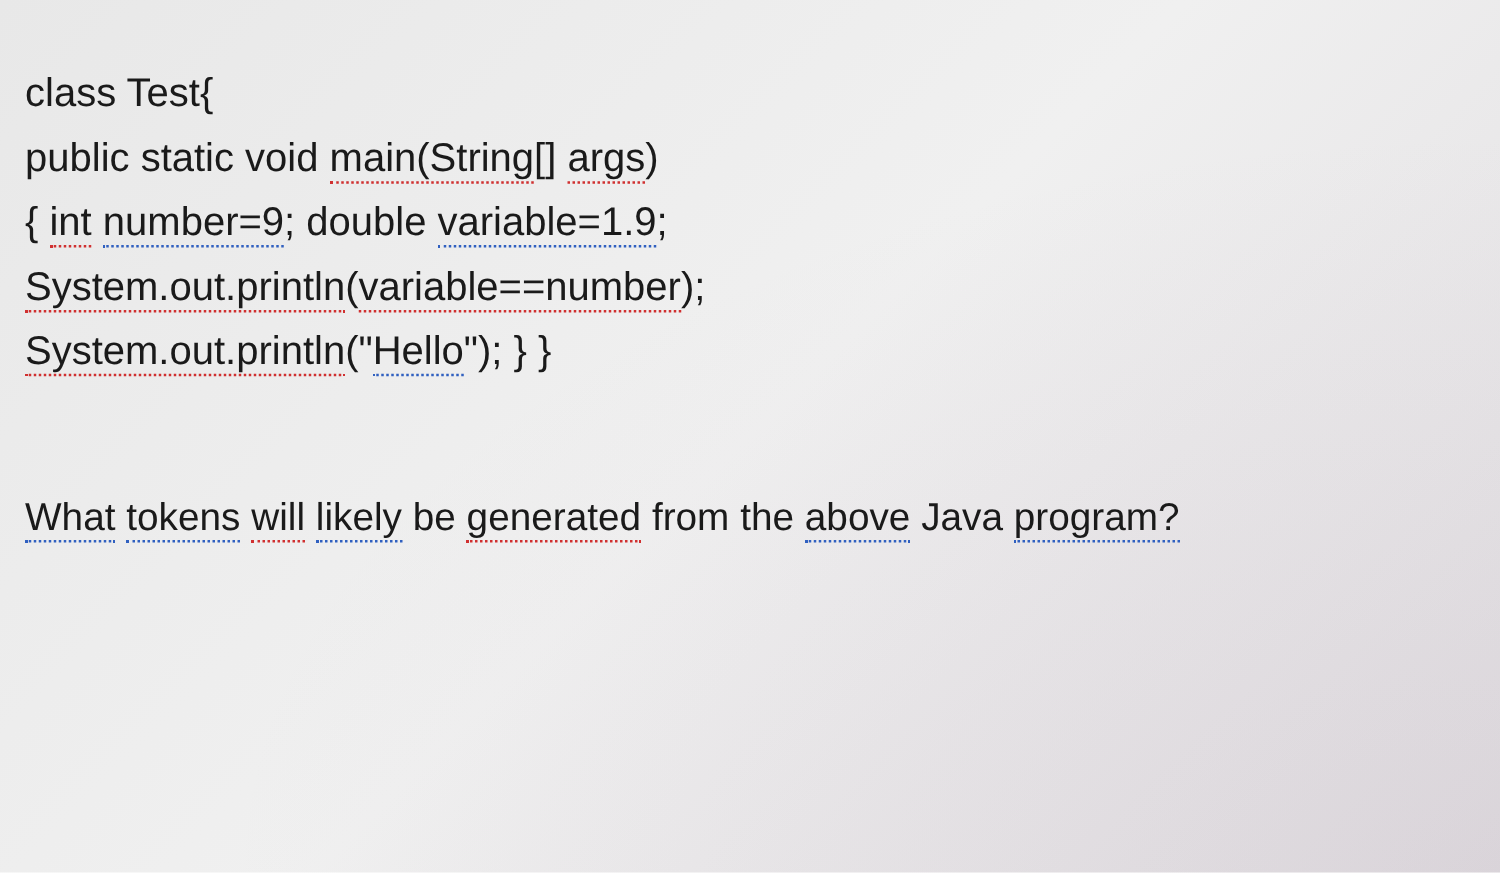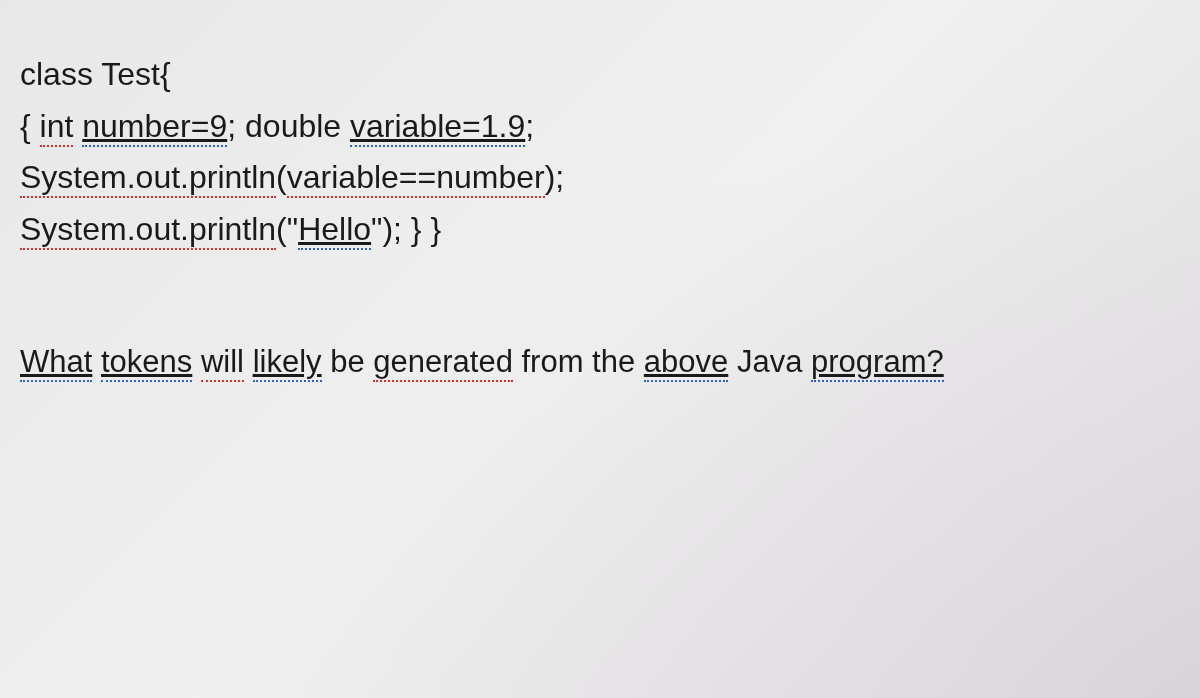--- a/index.html
+++ b/index.html
@@ -46,32 +46,34 @@
       position: relative;
       z-index: 1;
     }
     .spell-red {
       border-bottom: 2px dotted #d03030;
       padding-bottom: 1px;
     }
     .spell-blue {
       border-bottom: 2px dotted #3060c0;
       padding-bottom: 1px;
-      text-decoration: underline;
     }
     .word {
       display: inline;
     }
   </style>
 </head>
 <body>
 
 <div class="code-block">
   <div class="code-line">
     <span class="word">class</span><span class="word"> Test{</span>
+  </div>
+  <div class="code-line">
+    <span class="word">public</span><span> </span><span class="word">static</span><span> </span><span class="word">void</span><span> </span><span class="word spell-red">main(String</span><span class="word">[]</span><span> </span><span class="word spell-red">args</span><span class="word">)</span>
   </div>
   <div class="code-line">
     <span class="word">{</span><span> </span><span class="word spell-red">int</span><span> </span><span class="word spell-blue">number=9</span><span class="word">;</span><span> </span><span class="word">double</span><span> </span><span class="word spell-blue">variable=1.9</span><span class="word">;</span>
   </div>
   <div class="code-line">
     <span class="word spell-red">System.out.println</span><span class="word">(</span><span class="word spell-red">variable==number</span><span class="word">);</span>
   </div>
   <div class="code-line">
     <span class="word spell-red">System.out.println</span><span class="word">("</span><span class="word spell-blue">Hello</span><span class="word">");  } }</span>
   </div>

